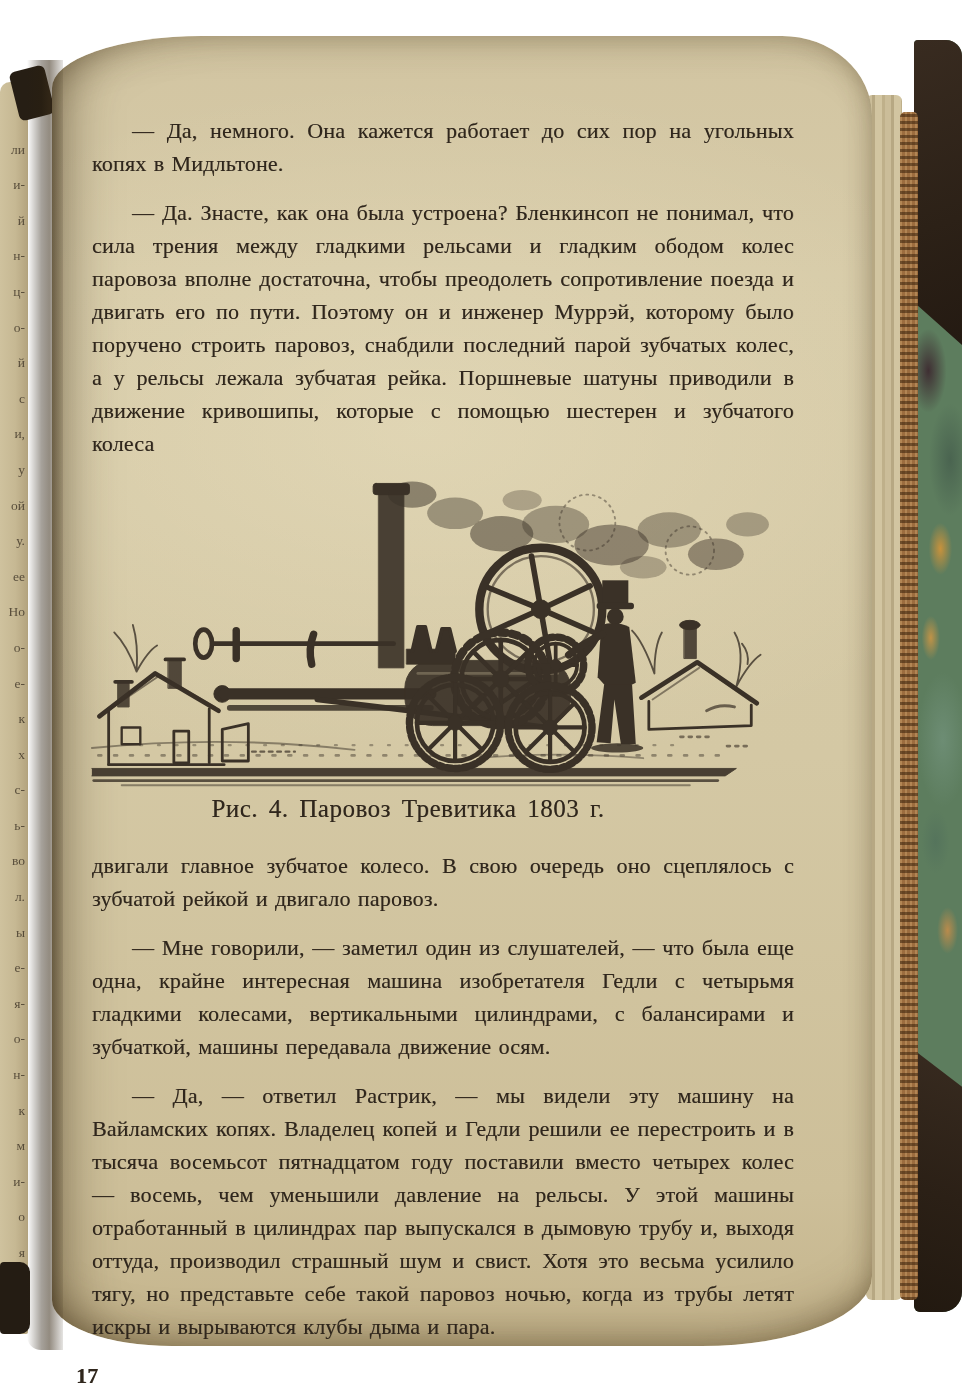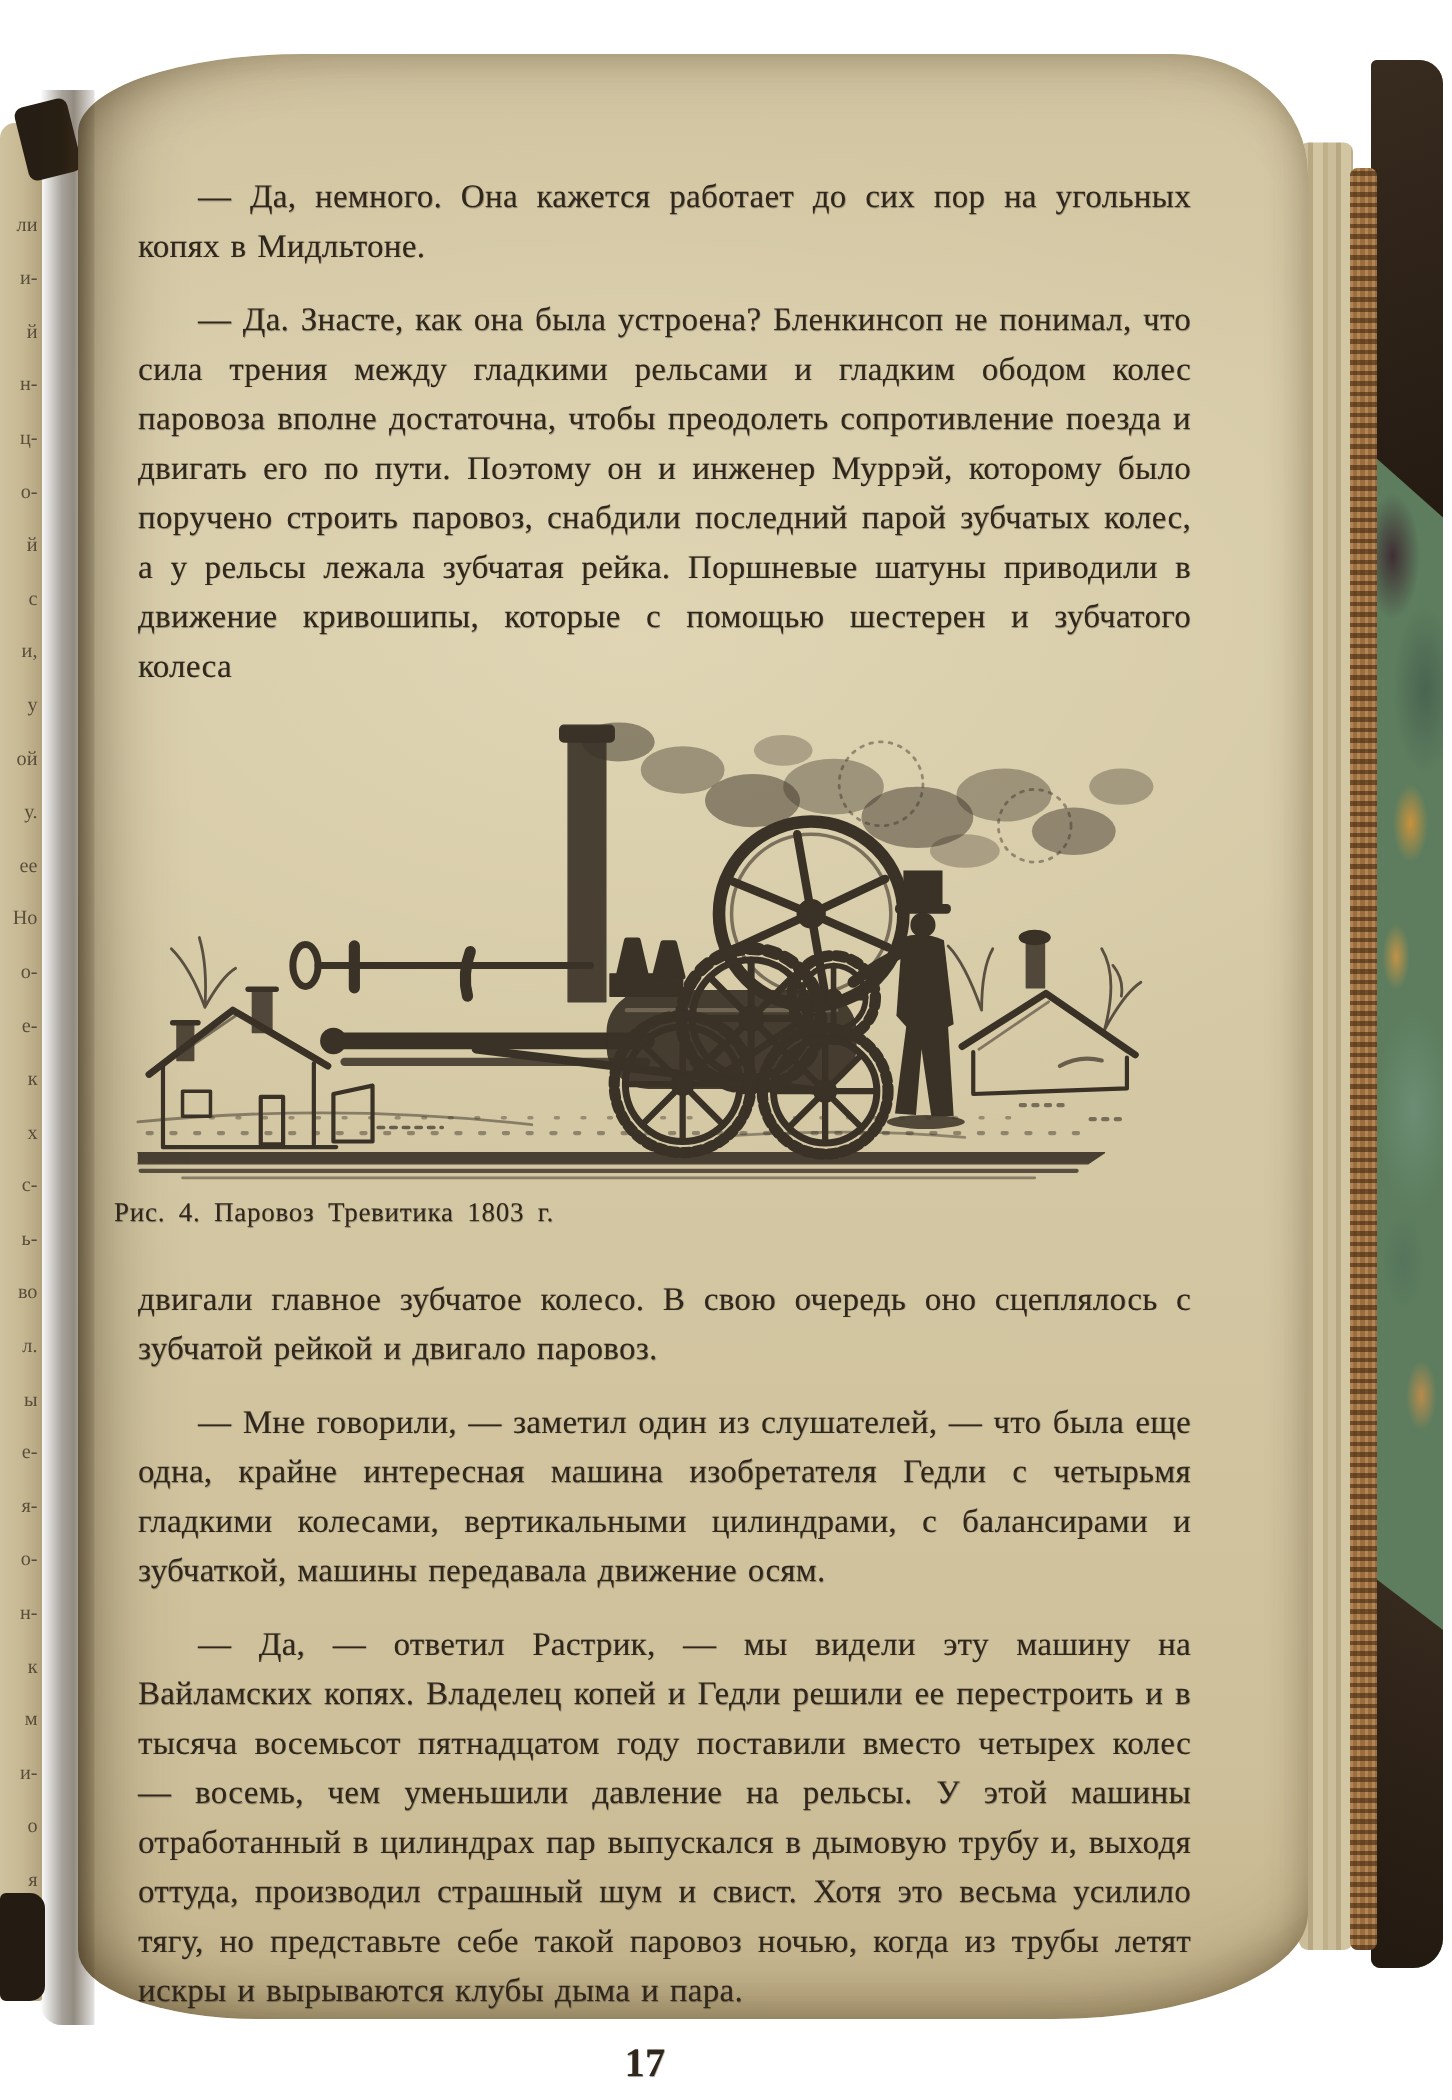--- a/index.html
+++ b/index.html
@@ -34,25 +34,25 @@
   .text-col{position:absolute;left:24px;top:62px;width:734px;color:#2f261c;
     font-size:22px;line-height:33px;text-align:justify;
     letter-spacing:.2px;word-spacing:1.5px;
     text-shadow:.4px .4px .6px rgba(47,38,28,.45);}
   .text-col p{margin:16px;}
   .text-col p.indent{text-indent:40px;}
 
   
   figure{margin:14px 0 0 0;}
   .fig-svg{display:block;width:734px;height:312px;}
-  figcaption{font-size:18px;text-align:left;padding-right:70px;margin:4px 0 24px 0;
+  figcaption{font-size:25px;text-align:center;padding-right:70px;margin:4px 0 24px 0;
     letter-spacing:.5px;word-spacing:4px;}
 
   
-  .pagenum-row{text-align:center;padding-right:26px;font-weight:bold;font-size:27px;margin-top:8px;}
+  .pagenum-row{text-align:left;padding-right:26px;font-weight:bold;font-size:22px;margin-top:8px;}
   .footnote{font-size:17.5px;margin-top:7px;padding-left:12px;letter-spacing:.3px;}
   .footnote sup{font-size:13px;margin-right:8px;}
 
   
   .edge-stack{position:absolute;left:866px;top:95px;width:36px;height:1205px;z-index:1;
     background:repeating-linear-gradient(90deg,#cbbd99 0 6px,#b7a883 6px 9px,#d2c5a1 9px 16px,#bfb08a 16px 19px);
     border-radius:6px;}
   .deckle{position:absolute;left:900px;top:112px;width:18px;height:1188px;z-index:1;
     background-color:#9c6d3f;
     background-image:repeating-linear-gradient(0deg,rgba(56,32,10,.55) 0 3px,rgba(0,0,0,0) 3px 7px),

